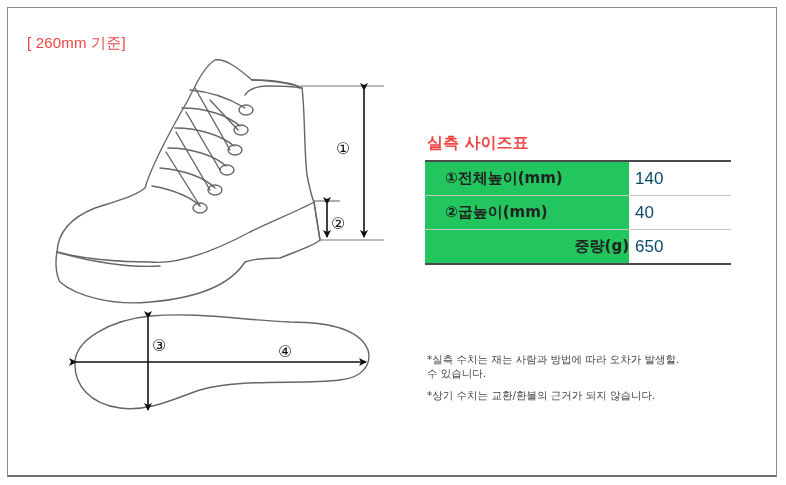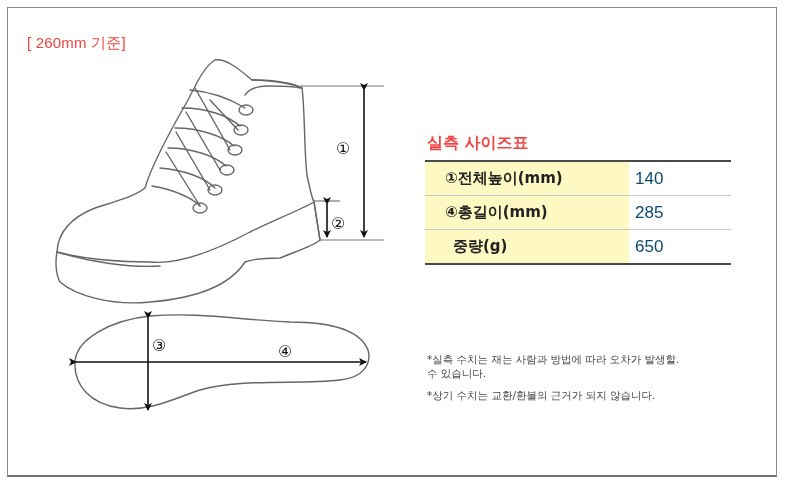--- a/index.html
+++ b/index.html
@@ -5,22 +5,22 @@
   html,body{margin:0;padding:0;background:#fff;}
   body{width:786px;height:485px;position:relative;overflow:hidden;font-family:"DejaVu Sans","Liberation Sans",sans-serif;}
   .frame{position:absolute;left:7px;top:7px;width:770px;height:470px;border:1px solid #8a8a8a;border-bottom:2px solid #707070;box-sizing:border-box;background:#fff;}
   .ref-label{position:absolute;left:27px;top:34px;font-size:15px;color:#ef4444;font-family:"Liberation Sans","DejaVu Sans",sans-serif;letter-spacing:0.2px;}
   .illus{position:absolute;left:0;top:0;width:420px;height:485px;}
   .table-title{position:absolute;left:427px;top:133px;font-size:16px;font-weight:bold;color:#ef4444;}
   table.sizes{position:absolute;left:425px;top:160px;width:306px;border-collapse:collapse;font-size:15px;}
   table.sizes td{height:33px;padding:0;border-bottom:1px solid #c8c8c8;}
   table.sizes tr:first-child td{border-top:2px solid #4a4a4a;}
   table.sizes tr:last-child td{border-bottom:2px solid #4a4a4a;}
-  td.lbl{background:#fef9c3;width:204px;font-weight:bold;color:#222;padding-left:20px !important;box-sizing:border-box;}
-  td.lbl.indent{padding-left:28px !important;}
+  td.lbl{background:#22c55e;width:204px;font-weight:bold;color:#222;padding-left:20px !important;box-sizing:border-box;}
+  td.lbl.indent{padding-left:28px !important;text-align:right;}
   td.val{padding-left:6px !important;color:#0c4a6e;font-family:"Liberation Sans","DejaVu Sans",sans-serif;font-size:17px;}
   .notes{position:absolute;left:427px;top:344px;font-size:10.5px;color:#444;line-height:14px;}
   .notes p{margin:8px 0 7px 0;}
 </style>
 </head>
 <body>
 
 <div class="frame"></div>
 
 <div class="ref-label">[ 260mm 기준]</div>
@@ -81,22 +81,22 @@
 
 <div class="table-title">실측 사이즈표</div>
 
 <table class="sizes">
   <tbody>
       <tr>
     <td class="lbl">①전체높이(mm)</td>
     <td class="val">140</td>
   </tr>
   <tr>
-    <td class="lbl">④총길이(mm)</td>
-    <td class="val">285</td>
+    <td class="lbl">②굽높이(mm)</td>
+    <td class="val">40</td>
   </tr>
   <tr>
     <td class="lbl indent">중량(g)</td>
     <td class="val">650</td>
   </tr>
 </tbody>
   </table>
 
 <div class="notes">
   <p>

